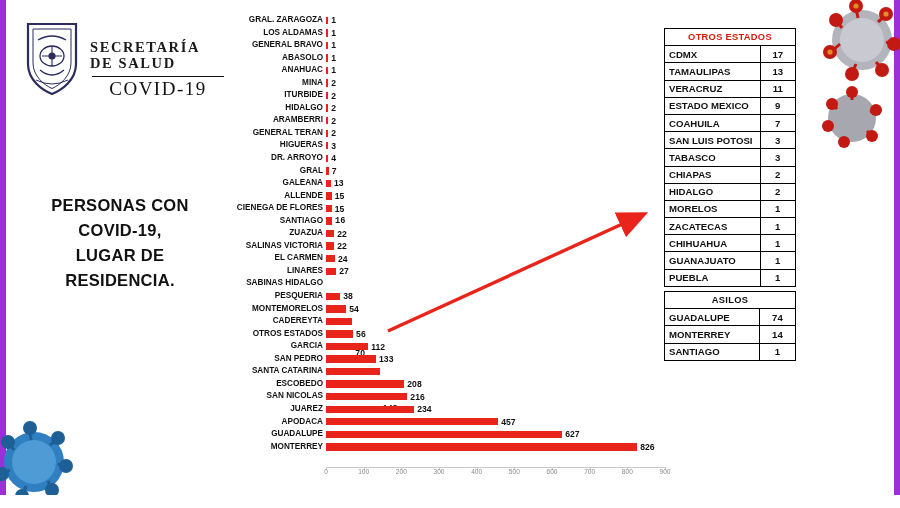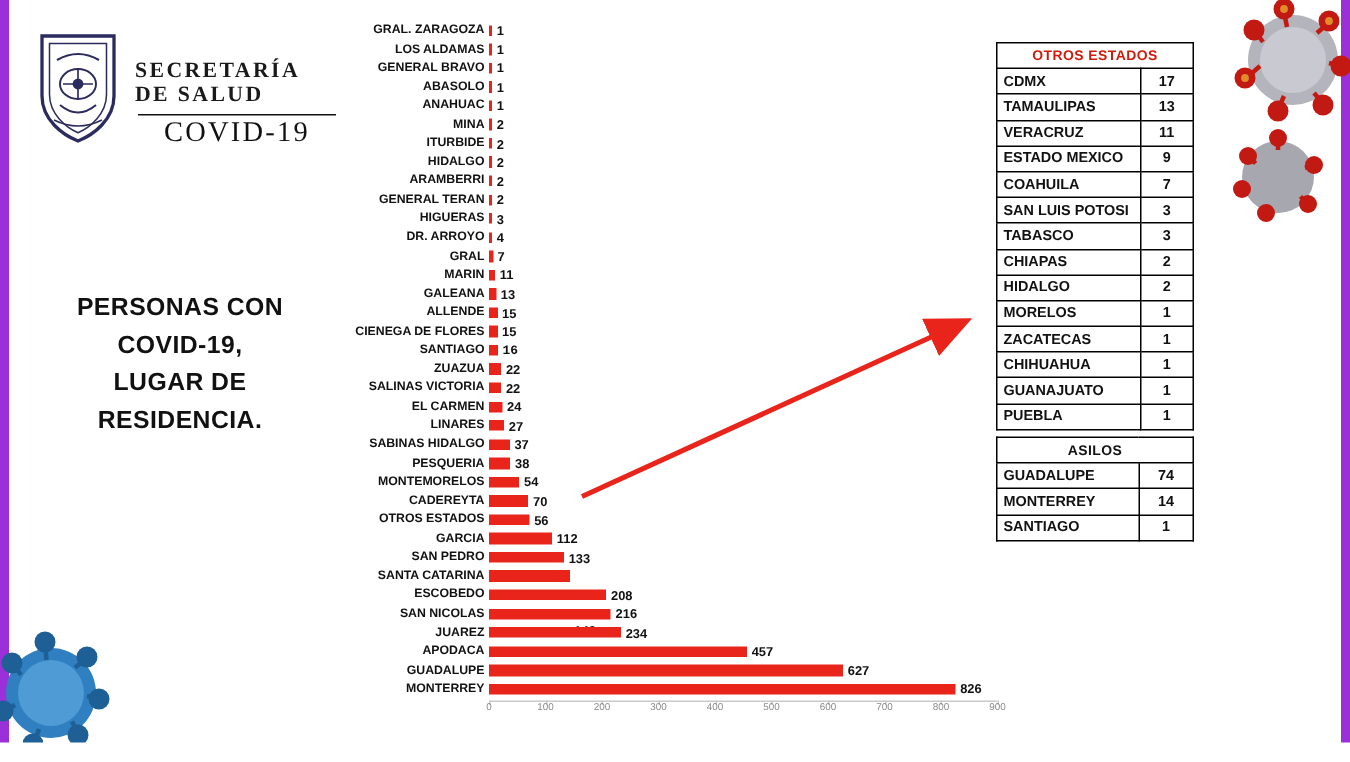--- a/index.html
+++ b/index.html
@@ -251,27 +251,20 @@
         </div>
       </div>
       <div class="row">
         <div class="cat-label-wrap">GRAL</div>
         <div class="bar-area">
           <div class="bar" style="width: 2.63667px; background: rgb(232, 36, 27);"></div>
           <div class="val" style="left: 5.63667px;">7</div>
         </div>
       </div>
       <div class="row">
-        <div class="cat-label-wrap">MARIN</div>
-        <div class="bar-area">
-          <div class="bar" style="width: 4.14333px; background: rgb(232, 36, 27);"></div>
-          <div class="val" style="left: 7.14333px;">11</div>
-        </div>
-      </div>
-      <div class="row">
         <div class="cat-label-wrap">GALEANA</div>
         <div class="bar-area">
           <div class="bar" style="width: 4.89667px; background: rgb(232, 36, 27);"></div>
           <div class="val" style="left: 7.89667px;">13</div>
         </div>
       </div>
       <div class="row">
         <div class="cat-label-wrap">ALLENDE</div>
         <div class="bar-area">
           <div class="bar" style="width: 5.65px; background: rgb(232, 36, 27);"></div>
@@ -315,44 +308,40 @@
       </div>
       <div class="row">
         <div class="cat-label-wrap">LINARES</div>
         <div class="bar-area">
           <div class="bar" style="width: 10.17px; background: rgb(232, 36, 27);"></div>
           <div class="val" style="left: 13.17px;">27</div>
         </div>
       </div>
       <div class="row">
         <div class="cat-label-wrap">SABINAS HIDALGO</div>
-        <div class="bar-area">
-          <div class="bar" style="width: 13.9367px; background: rgb(232, 36, 27);"></div>
-          <div class="val" style="left: 16.9367px;">37</div>
-        </div>
       </div>
       <div class="row">
         <div class="cat-label-wrap">PESQUERIA</div>
         <div class="bar-area">
           <div class="bar" style="width: 14.3133px; background: rgb(232, 36, 27);"></div>
           <div class="val" style="left: 17.3133px;">38</div>
         </div>
       </div>
       <div class="row">
         <div class="cat-label-wrap">MONTEMORELOS</div>
         <div class="bar-area">
           <div class="bar" style="width: 20.34px; background: rgb(232, 36, 27);"></div>
           <div class="val" style="left: 23.34px;">54</div>
         </div>
       </div>
       <div class="row">
         <div class="cat-label-wrap">CADEREYTA</div>
         <div class="bar-area">
           <div class="bar" style="width: 26.3667px; background: rgb(232, 36, 27);"></div>
-          <div class="val" style="left: 29.3667px;">70</div>
+          <div class="val" style="left: 29.3667px; margin-top: 32px;">70</div>
         </div>
       </div>
       <div class="row">
         <div class="cat-label-wrap">OTROS ESTADOS</div>
         <div class="bar-area">
           <div class="bar" style="width: 27.12px; background: rgb(232, 36, 27);"></div>
           <div class="val" style="left: 30.12px;">56</div>
         </div>
       </div>
       <div class="row">

